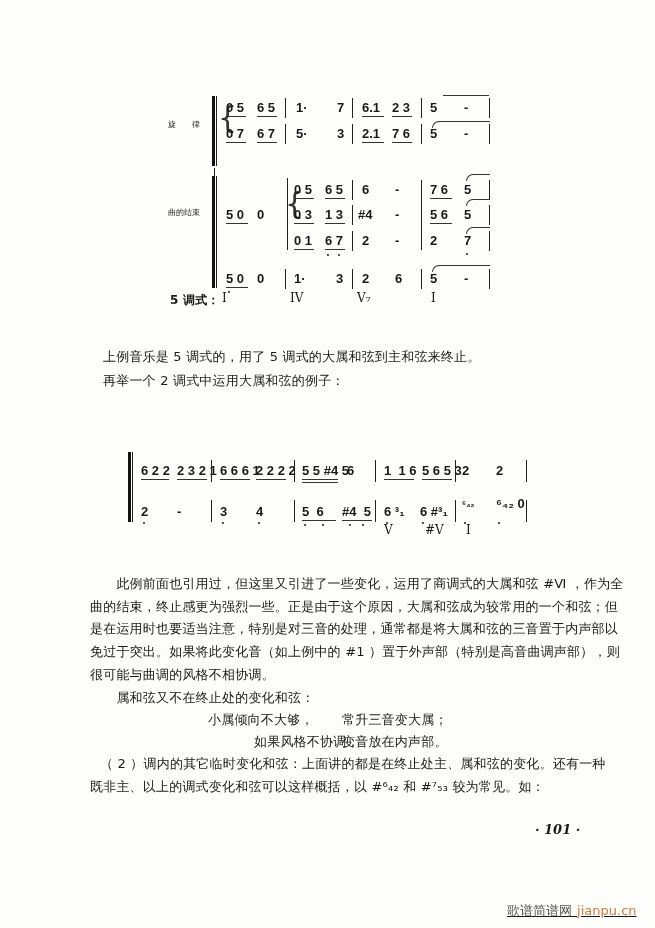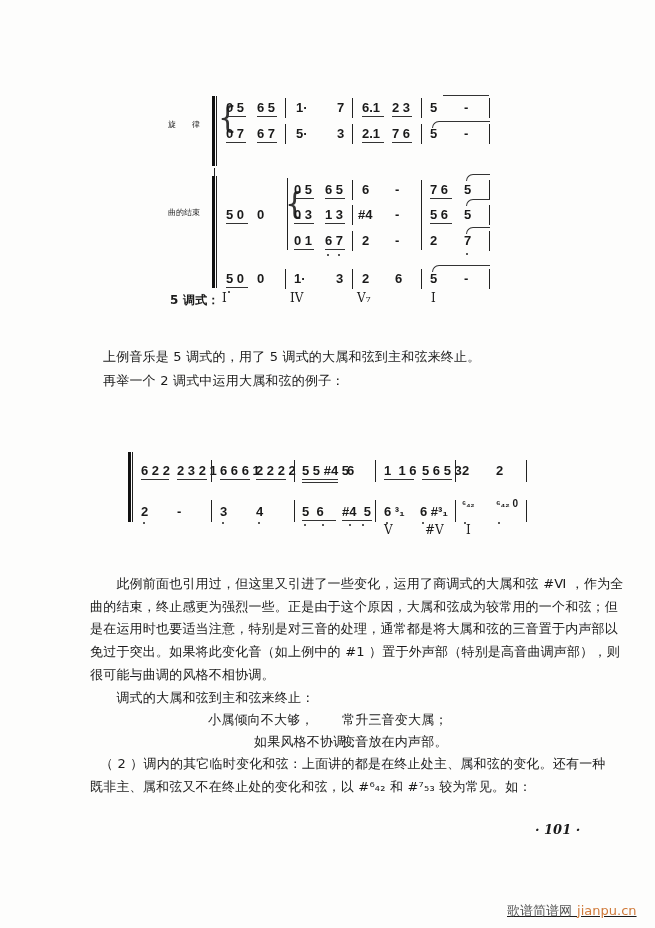--- a/index.html
+++ b/index.html
@@ -181,21 +181,21 @@
   <span class="abs num" style="left:220px;top:504px;">3</span>
   <span class="abs num" style="left:256px;top:504px;">4</span>
   <div class="bar" style="left:294px;top:500px;height:22px;"></div>
   <span class="abs num" style="left:302px;top:504px;">5  6</span>
   <span class="abs num" style="left:342px;top:504px;">#4  5</span>
   <div class="bar" style="left:375px;top:500px;height:22px;"></div>
   <span class="abs num" style="left:384px;top:504px;">6 ³₁</span>
   <span class="abs num" style="left:420px;top:504px;">6 #³₁</span>
   <div class="bar" style="left:455px;top:500px;height:22px;"></div>
   <span class="abs num" style="left:462px;top:500px;font-size:9px;line-height:8px;">⁶₄₂</span>
-  <span class="abs num" style="left:496px;top:500px;font-size:10px;line-height:8px;">⁶₄₂ 0</span>
+  <span class="abs num" style="left:496px;top:500px;font-size:13px;line-height:8px;">⁶₄₂ 0</span>
   <div class="bar" style="left:526px;top:500px;height:22px;"></div>
   <div class="ul" style="left:302px;top:520px;width:34px;"></div>
   <div class="ul" style="left:342px;top:520px;width:30px;"></div>
   <div class="dot" style="left:143px;top:522px;"></div>
   <div class="dot" style="left:222px;top:522px;"></div>
   <div class="dot" style="left:258px;top:522px;"></div>
   <div class="dot" style="left:304px;top:524px;"></div>
   <div class="dot" style="left:322px;top:524px;"></div>
   <div class="dot" style="left:349px;top:524px;"></div>
   <div class="dot" style="left:362px;top:524px;"></div>
@@ -209,29 +209,29 @@
   <span class="abs roman" style="left:466px;top:523px;">I</span>
 </div>
 
 <div>
   <div class="abs txt" style="left:90px;top:577px;">　　此例前面也引用过，但这里又引进了一些变化，运用了商调式的大属和弦 #Ⅵ ，作为全</div>
   <div class="abs txt" style="left:90px;top:600px;">曲的结束，终止感更为强烈一些。正是由于这个原因，大属和弦成为较常用的一个和弦；但</div>
   <div class="abs txt" style="left:90px;top:622px;">是在运用时也要适当注意，特别是对三音的处理，通常都是将大属和弦的三音置于内声部以</div>
   <div class="abs txt" style="left:90px;top:645px;">免过于突出。如果将此变化音（如上例中的 #1 ）置于外声部（特别是高音曲调声部），则</div>
   <div class="abs txt" style="left:90px;top:668px;">很可能与曲调的风格不相协调。</div>
 </div>
-<div class="abs txt" style="left:90px;top:691px;">　　调式的大属和弦到主和弦来终止：</div>
+<div class="abs txt" style="left:90px;top:691px;">　　属和弦又不在终止处的变化和弦：</div>
 <div>
   <div class="abs txt" style="left:208px;top:713px;">小属倾向不大够，</div>
   <div class="abs txt" style="left:342px;top:713px;">常升三音变大属；</div>
   <div class="abs txt" style="left:208px;top:735px;margin-left:46px;">如果风格不协调，</div>
   <div class="abs txt" style="left:342px;top:735px;">变音放在内声部。</div>
 </div>
 <div>
   <div class="abs txt" style="left:100px;top:757px;">（ 2 ）调内的其它临时变化和弦：上面讲的都是在终止处主、属和弦的变化。还有一种</div>
-  <div class="abs txt" style="left:90px;top:780px;">既非主、属和弦又不在终止处的变化和弦，以 #⁶₄₂ 和 #⁷₅₃ 较为常见。如：</div>
+  <div class="abs txt" style="left:90px;top:780px;">既非主、以上的调式变化和弦可以这样概括，以 #⁶₄₂ 和 #⁷₅₃ 较为常见。如：</div>
 </div>
 
 <div class="abs pagenum" style="left:535px;top:822px;">· 101 ·</div>
 <div class="abs" style="left:507px;top:900px;text-decoration:underline;">
   <span class="wm1">歌谱简谱网</span>
   <span class="wm2">jianpu.cn</span>
 </div>
 
 </body></html>

